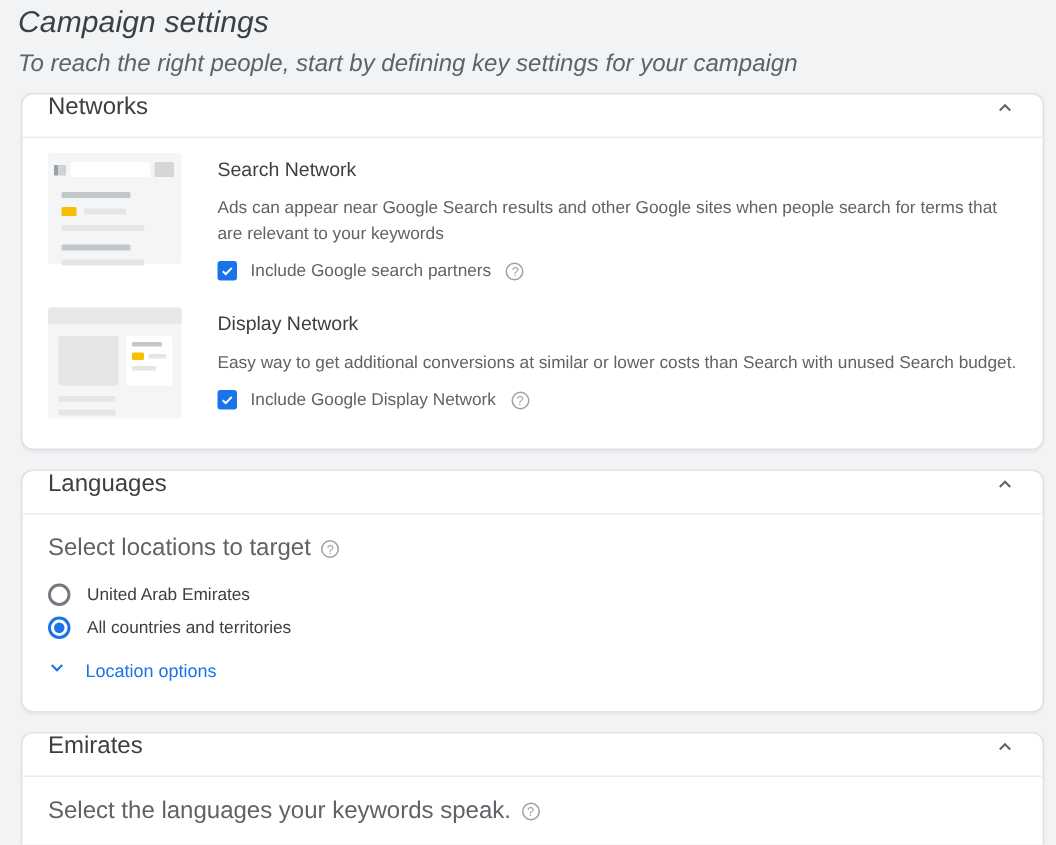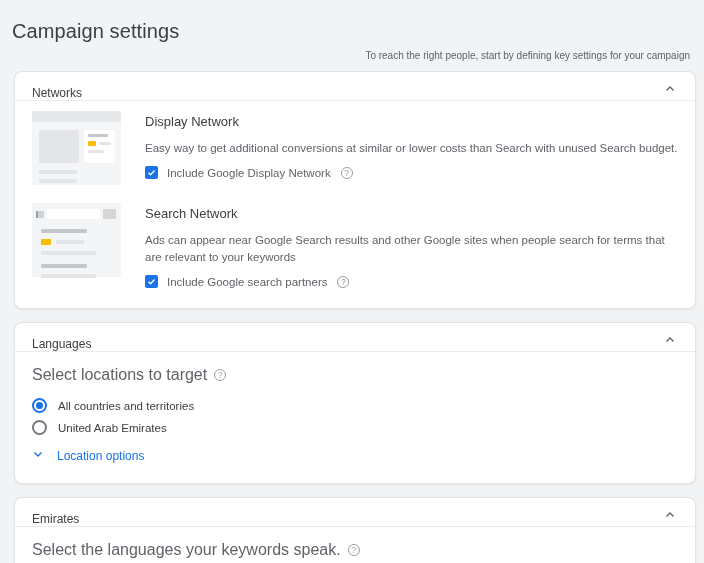--- a/index.html
+++ b/index.html
@@ -5,38 +5,38 @@
   * { box-sizing: border-box; }
   html,body { margin:0; padding:0; }
   body {
     width:704px; height:563px; overflow:hidden;
     background:#f1f3f4;
     font-family:"Liberation Sans", sans-serif;
     color:#3c4043;
   }
 
   
-  .page-header { padding:20px 14px 10px 12px; }
+  .page-header { padding:4px 14px 10px 12px;font-style:italic; }
   .page-title { font-size:20px; font-weight:400; color:#3c4043; margin:0 0 7px 0; letter-spacing:.1px; }
-  .page-subtitle { font-size:10px; color:#5f6368;text-align:right; }
+  .page-subtitle { font-size:16px; color:#5f6368; }
 
   
   .card {
     background:#fff;
     border:1px solid #e0e2e5;
     border-radius:8px;
     margin:0 8px 13px 14px;
     box-shadow:0 1px 2px rgba(60,64,67,.08);
     overflow:hidden;
   }
   .card-header {
     height:29px; padding:0 17px;
-    display:flex; align-items:flex-end; justify-content:space-between;
+    display:flex; align-items:flex-start; justify-content:space-between;
     border-bottom:1px solid #ececec;
-    font-size:12px; color:#3c4043;
+    font-size:16px; color:#3c4043;
     cursor:pointer;
   }
   .chev-btn { display:flex; align-items:center; padding:2px; }
 
   
   .networks-body { padding:10px 17px 20px; }
   .network-row { display:flex; gap:24px; }
   .network-row + .network-row { margin-top:18px; }
   .net-text { flex:1; min-width:0; }
   .net-title { font-size:13px; color:#3c4043; margin:3px 0 11px; }
@@ -118,20 +118,53 @@
         <svg width="12" height="12" viewBox="0 0 12 12">
             <path d="M2.5 7.6 L6 4.1 L9.5 7.6" fill="none" stroke="#5f6368" stroke-width="1.4"></path>
           </svg>
       </span>
     </span>
   </div>
   <div class="networks-body">
 
     <div class="network-row">
       <div class="illu">
+        <div class="s-bar">
+          <span class="s-logo"></span>
+          <span class="s-input"></span>
+          <span class="s-btn"></span>
+        </div>
+        <div class="s-lines">
+          <div class="ln ln-dark w46"></div>
+          <div class="ad-row">
+              <span class="ad-badge"></span>
+              <span class="ln ln-light w28" style="margin:0"></span>
+            </div>
+          <div class="ln ln-light w55"></div>
+          <div class="ln ln-dark w46 gap-top"></div>
+          <div class="ln ln-light w55"></div>
+        </div>
+      </div>
+      <div class="net-text">
+        <div class="net-title">Search Network</div>
+        <p class="net-desc">Ads can appear near Google Search results and other Google sites when people search for terms that are relevant to your keywords</p>
+        <div class="check-row">
+          <span class="checkbox checked">
+            <svg width="11" height="11" viewBox="0 0 12 12">
+                <path d="M2 6.4 L4.7 9 L10 3.4" fill="none" stroke="#fff" stroke-width="1.8"></path>
+              </svg>
+          </span>
+          <span>Include Google search partners</span>
+          <span class="help-icon"></span>
+        </div>
+      </div>
+    </div>
+
+    <div class="network-row">
+      <div class="illu">
         <div class="d-header"></div>
         <div class="d-body">
           <div class="d-img"></div>
           <div class="d-card">
             <div class="ln ln-dark w20"></div>
             <div class="ad-row">
                 <span class="ad-badge"></span>
                 <span class="ln ln-light w12" style="margin:0"></span>
               </div>
             <div class="ln ln-light w16"></div>
@@ -150,53 +183,20 @@
             <svg width="11" height="11" viewBox="0 0 12 12">
                 <path d="M2 6.4 L4.7 9 L10 3.4" fill="none" stroke="#fff" stroke-width="1.8"></path>
               </svg>
           </span>
           <span>Include Google Display Network</span>
           <span class="help-icon"></span>
         </div>
       </div>
     </div>
 
-    <div class="network-row">
-      <div class="illu">
-        <div class="s-bar">
-          <span class="s-logo"></span>
-          <span class="s-input"></span>
-          <span class="s-btn"></span>
-        </div>
-        <div class="s-lines">
-          <div class="ln ln-dark w46"></div>
-          <div class="ad-row">
-              <span class="ad-badge"></span>
-              <span class="ln ln-light w28" style="margin:0"></span>
-            </div>
-          <div class="ln ln-light w55"></div>
-          <div class="ln ln-dark w46 gap-top"></div>
-          <div class="ln ln-light w55"></div>
-        </div>
-      </div>
-      <div class="net-text">
-        <div class="net-title">Search Network</div>
-        <p class="net-desc">Ads can appear near Google Search results and other Google sites when people search for terms that are relevant to your keywords</p>
-        <div class="check-row">
-          <span class="checkbox checked">
-            <svg width="11" height="11" viewBox="0 0 12 12">
-                <path d="M2 6.4 L4.7 9 L10 3.4" fill="none" stroke="#fff" stroke-width="1.8"></path>
-              </svg>
-          </span>
-          <span>Include Google search partners</span>
-          <span class="help-icon"></span>
-        </div>
-      </div>
-    </div>
-
   </div>
 </section>
 
 <section class="card">
   <div class="card-header">
     <span>Languages</span>
     <span class="chev-btn">
       <span>
         <svg width="12" height="12" viewBox="0 0 12 12">
             <path d="M2.5 7.6 L6 4.1 L9.5 7.6" fill="none" stroke="#5f6368" stroke-width="1.4"></path>
@@ -204,26 +204,26 @@
       </span>
     </span>
   </div>
   <div class="locations-body">
     <div class="field-label">
       <span>Select locations to target</span>
       <span class="help-icon"></span>
     </div>
 
     <div class="radio-row">
+      <span class="radio"></span>
+      <span>United Arab Emirates</span>
+    </div>
+    <div class="radio-row">
       <span class="radio selected"></span>
       <span>All countries and territories</span>
-    </div>
-    <div class="radio-row">
-      <span class="radio"></span>
-      <span>United Arab Emirates</span>
     </div>
 
     <div class="link-row">
       <span>
         <svg width="12" height="12" viewBox="0 0 12 12">
             <path d="M2.5 4.4 L6 7.9 L9.5 4.4" fill="none" stroke="#1a73e8" stroke-width="1.4"></path>
           </svg>
       </span>
       <span>Location options</span>
     </div>

